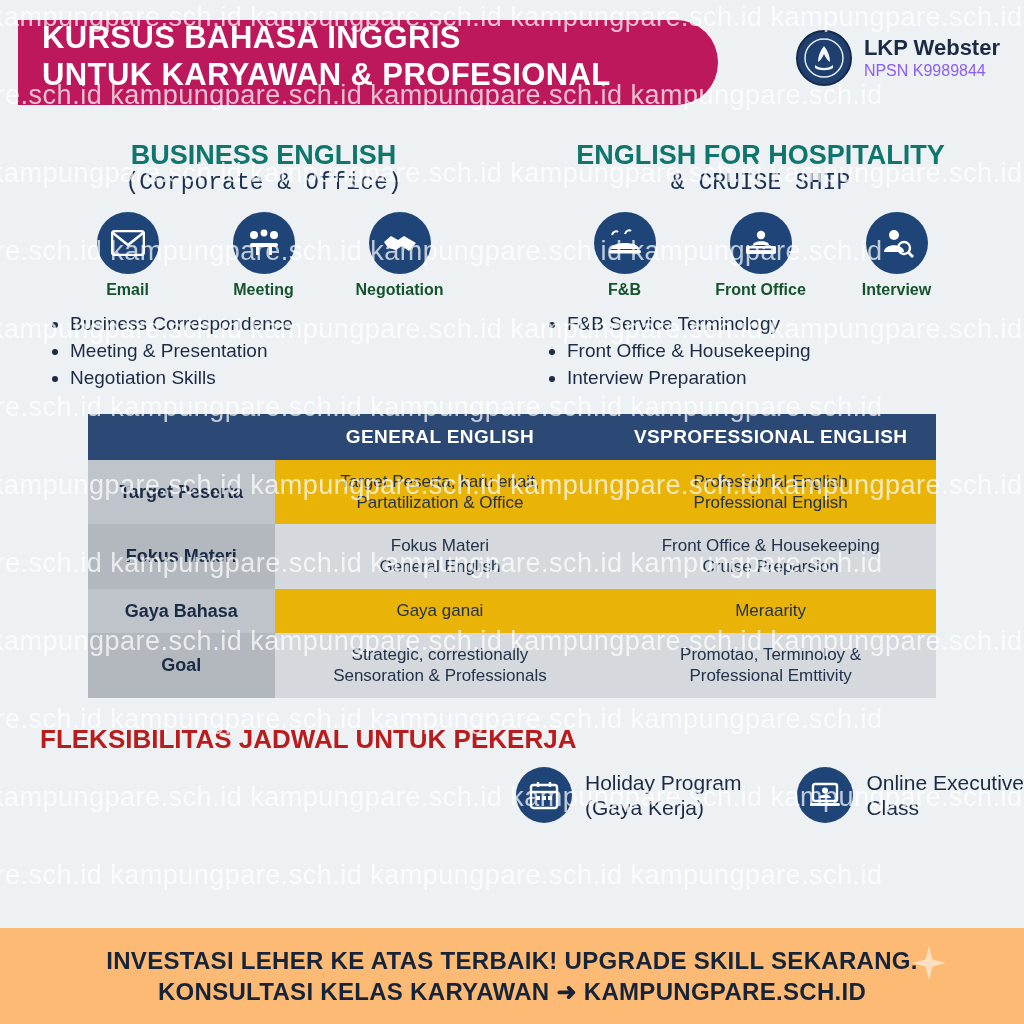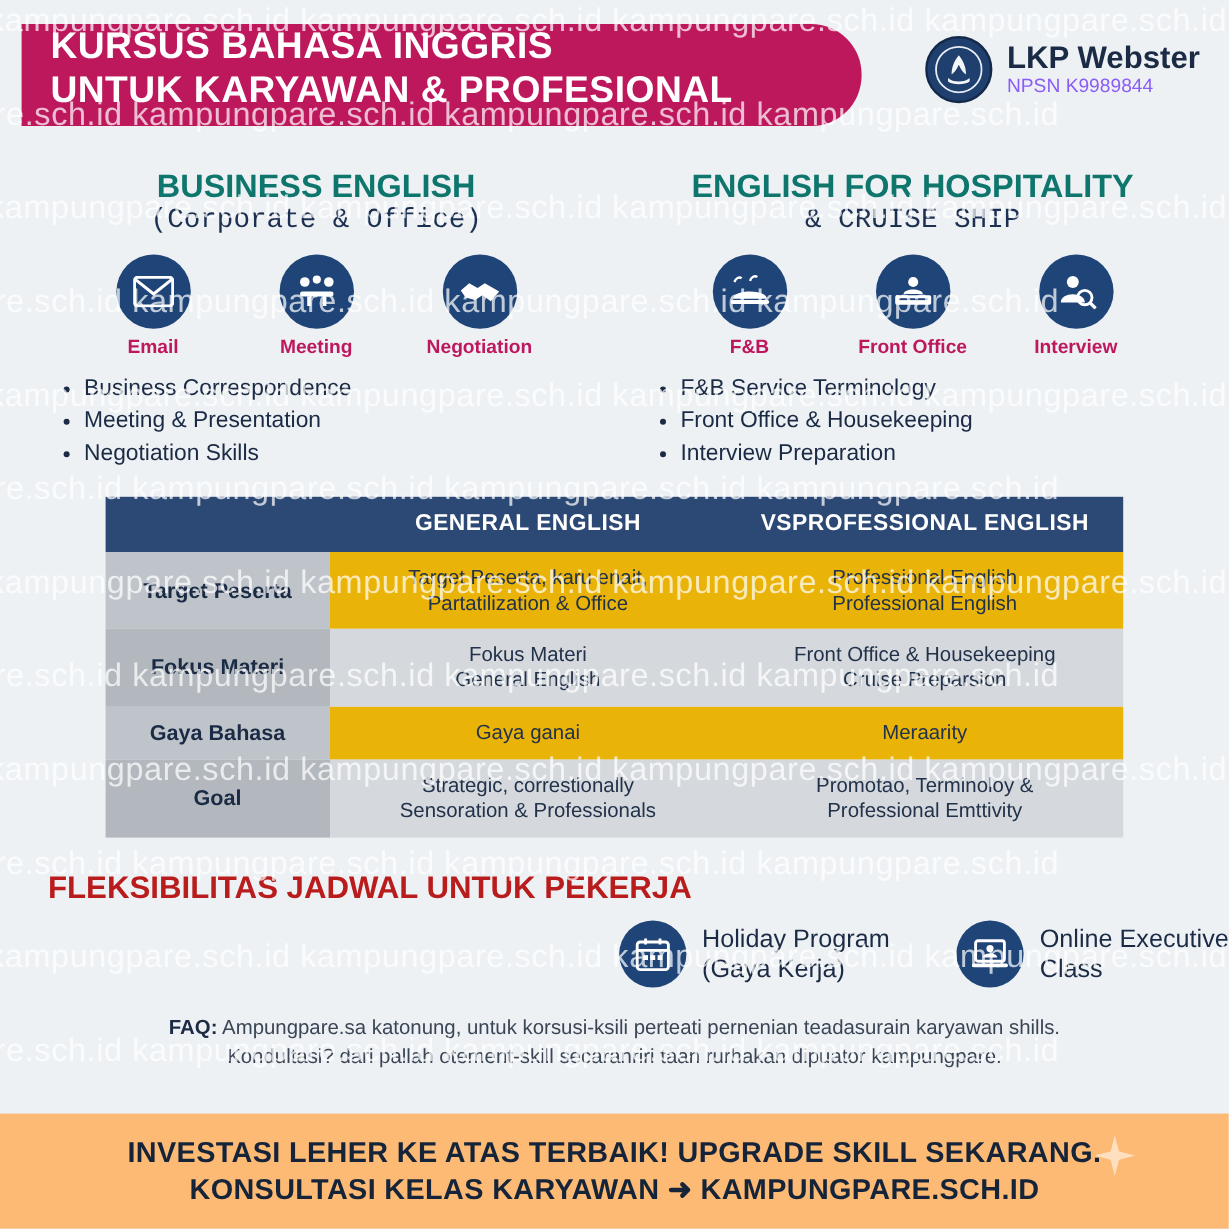--- a/index.html
+++ b/index.html
@@ -64,21 +64,21 @@
     gap: 12px;
   }
   .brand-logo {
     width: 56px; height: 56px;
     border-radius: 50%;
     background: #1f3f6e;
     display: flex; align-items: center; justify-content: center;
     border: 2px solid #14294a;
   }
   .brand-text .brand-name {
-    font-size: 26px; font-weight: bold; color: #1b2b45;
+    font-size: 22px; font-weight: bold; color: #1b2b45;
     line-height: 1.1;
   }
   .brand-text .brand-sub {
     font-size: 16px; color: #8b5cf6;
     line-height: 1.2;
   }
 
   
   .columns {
     position: relative;
@@ -103,21 +103,21 @@
   }
   .icon-item { width: 104px; text-align: center; }
   .icon-circle {
     width: 62px; height: 62px; border-radius: 50%;
     background: #1f4477;
     margin: 0 auto;
     display: flex; align-items: center; justify-content: center;
   }
   .icon-label {
     margin-top: 7px;
-    font-size: 16px; font-weight: bold; color: #be185d;
+    font-size: 16px; font-weight: bold; color: #14532d;
   }
   .bullets {
     margin-top: 12px;
     text-align: left;
     padding-left: 34px;
   }
   .bullets li {
     list-style: disc;
     margin-left: 16px;
     font-size: 19px;
@@ -411,27 +411,20 @@
           <rect x="1" y="22" width="30" height="3" rx="1.5" fill="#ffffff"></rect>
         </svg>
       </div>
       <div class="flex-text">
         <div>Online Executive</div>
         <div>Class</div>
       </div>
     </div>
   </div>
 
-  <div class="faq">
-    <div>
-      <b>FAQ:</b>
-      <span>Ampungpare.sa katonung, untuk korsusi-ksili perteati pernenian teadasurain karyawan shills.</span>
-    </div>
-    <div>Kondultasi? dari pallah otement-skill secaranriri taan rurhakan dipuator kampungpare.</div>
-  </div>
 
 </div>
 
 <div class="watermark-layer" id="wm">
     <div class="wm-row" style="position: absolute; top: 4px; left: -10px;">kampungpare.sch.id  kampungpare.sch.id  kampungpare.sch.id  kampungpare.sch.id  </div>
     <div class="wm-row" style="position: absolute; top: 82px; left: -150px;">kampungpare.sch.id  kampungpare.sch.id  kampungpare.sch.id  kampungpare.sch.id  </div>
     <div class="wm-row" style="position: absolute; top: 160px; left: -10px;">kampungpare.sch.id  kampungpare.sch.id  kampungpare.sch.id  kampungpare.sch.id  </div>
     <div class="wm-row" style="position: absolute; top: 238px; left: -150px;">kampungpare.sch.id  kampungpare.sch.id  kampungpare.sch.id  kampungpare.sch.id  </div>
     <div class="wm-row" style="position: absolute; top: 316px; left: -10px;">kampungpare.sch.id  kampungpare.sch.id  kampungpare.sch.id  kampungpare.sch.id  </div>
     <div class="wm-row" style="position: absolute; top: 394px; left: -150px;">kampungpare.sch.id  kampungpare.sch.id  kampungpare.sch.id  kampungpare.sch.id  </div>

